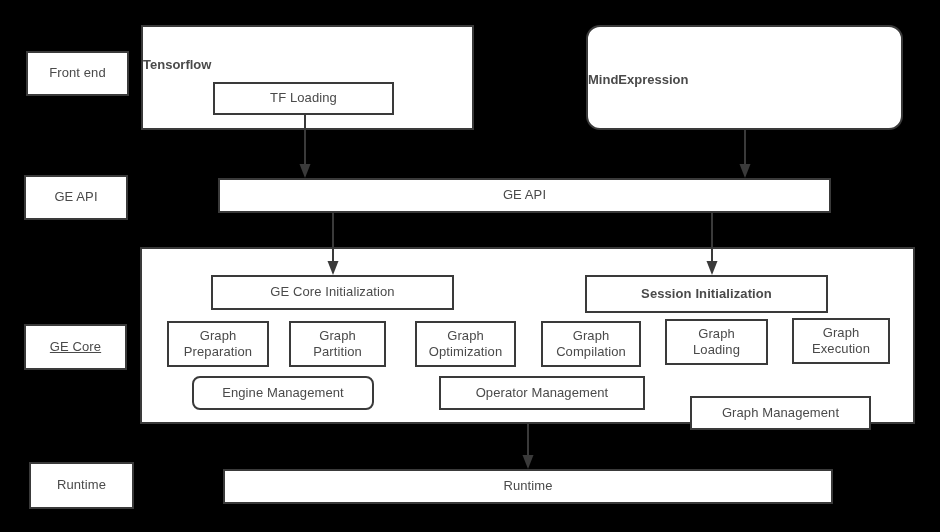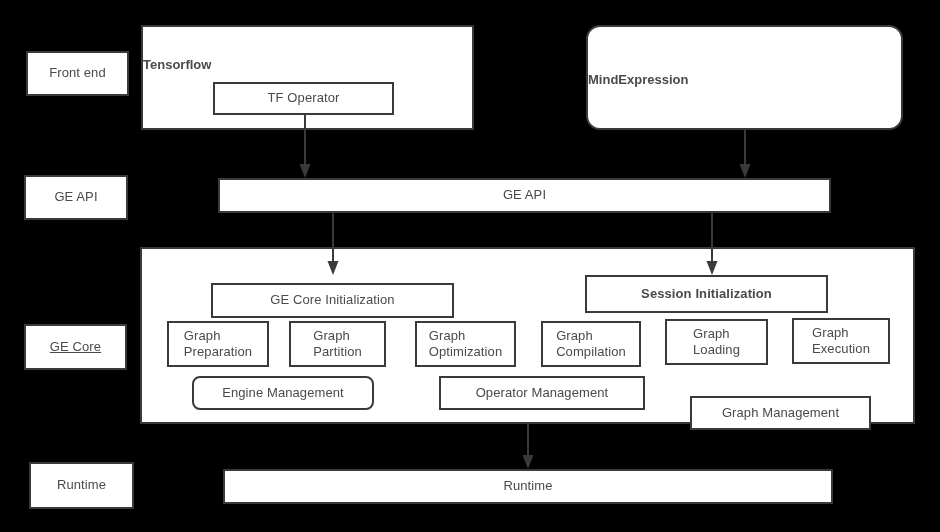--- a/index.html
+++ b/index.html
@@ -16,21 +16,21 @@
     overflow: hidden;
   }
   .box {
     position: absolute;
     background: #ffffff;
     border: 2px solid #3a3a3a;
     box-sizing: border-box;
     display: flex;
     align-items: center;
     justify-content: center;
-    text-align: left;
+    text-align: center;
     color: #4a4a4a;
     font-size: 13px;
     line-height: 1.25;
     letter-spacing: 0.1px;
   }
   .container-box {
     position: absolute;
     background: #ffffff;
     border: 2px solid #3a3a3a;
     box-sizing: border-box;
@@ -71,34 +71,34 @@
 
   <div class="box" style="left:29px; top:462px; width:105px; height:47px;">
     <span>Runtime</span>
   </div>
 
   <div class="container-box" style="left:141px; top:25px; width:333px; height:105px;">
     <div class="container-title" style="top:30px;">Tensorflow</div>
   </div>
 
   <div class="box" style="left:213px; top:82px; width:181px; height:33px;">
-    <span>TF Operator</span>
+    <span>TF Loading</span>
   </div>
 
   <div class="container-box" style="left:586px; top:25px; width:317px; height:105px;border-radius:14px;">
     <div class="container-title" style="top:45px;">MindExpression</div>
   </div>
 
   <div class="box" style="left:218px; top:178px; width:613px; height:35px;">
     <span>GE API</span>
   </div>
 
   <div class="container-box" style="left:140px; top:247px; width:775px; height:177px;"></div>
 
-  <div class="box" style="left:211px; top:283px; width:243px; height:35px;">
+  <div class="box" style="left:211px; top:275px; width:243px; height:35px;">
     <span>GE Core Initialization</span>
   </div>
 
   <div class="box" style="left:585px; top:275px; width:243px; height:38px;font-weight:bold;">
     <span>Session Initialization</span>
   </div>
 
   <div class="box" style="left:167px; top:321px; width:102px; height:46px;">
     <span style="white-space:pre-line;">Graph
 Preparation</span>

